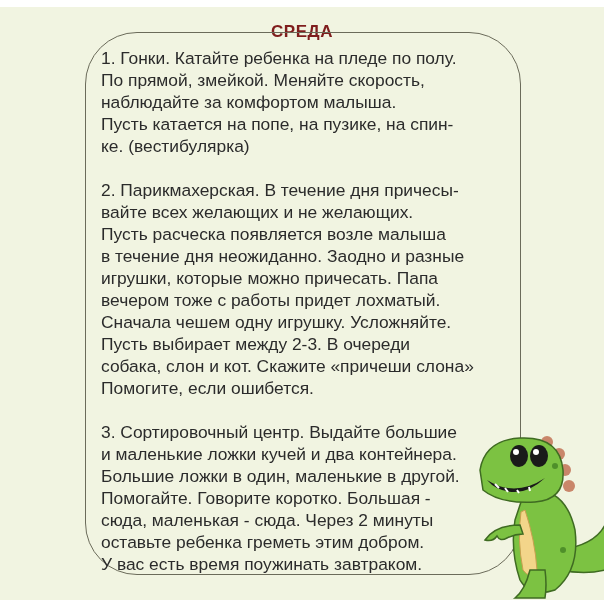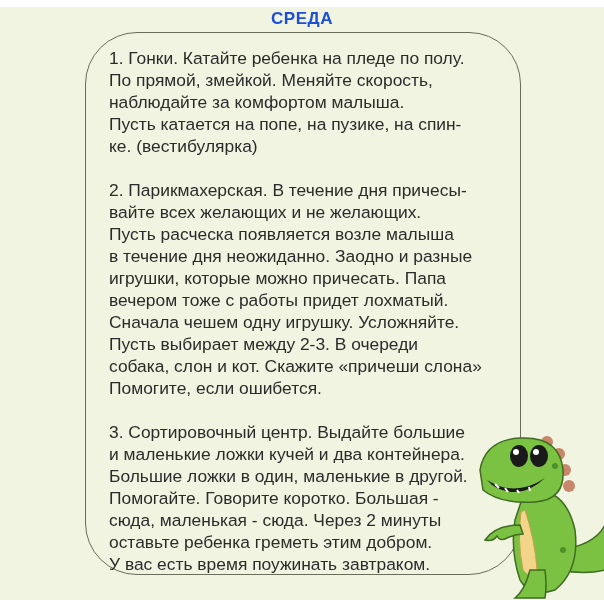--- a/index.html
+++ b/index.html
@@ -4,33 +4,33 @@
 <style>
   html, body { margin:0; padding:0; }
   body {
     width:604px; height:600px; position:relative; overflow:hidden;
     background:#f1f4e1;
     font-family:"Liberation Sans", "DejaVu Sans", sans-serif;
     color:#2b2b2b;
   }
   .topstrip { position:absolute; left:0; top:0; width:604px; height:7px; background:#ffffff; }
   .title {
-    position:absolute; left:0; width:604px; top:9px; text-align:center;
-    font-weight:bold; font-size:17px; letter-spacing:0.5px; color:#1d4ed8;
+    position:absolute; left:0; width:604px; top:22px; text-align:center;
+    font-weight:bold; font-size:17px; letter-spacing:0.5px; color:#7f1d1d;
   }
   .card {
     position:absolute; left:85px; top:32px; width:436px; height:543px;
     border:1.5px solid #6b6b5a; border-radius:52px;
     box-sizing:border-box;
   }
   .text {
     position:absolute; left:97px; top:47px; width:420px;
     font-size:17.4px; line-height:22px; color:#2b2b2b;
   }
-  .para { margin:0 0 22px 12px; white-space:pre-line; }
+  .para { margin:0 0 22px 4px; white-space:pre-line; }
   .dino { position:absolute; left:475px; top:430px; width:130px; height:170px; }
 </style>
 </head>
 <body>
 
 <div class="topstrip"></div>
 <div class="title">СРЕДА</div>
 
 <div class="card"></div>
 

